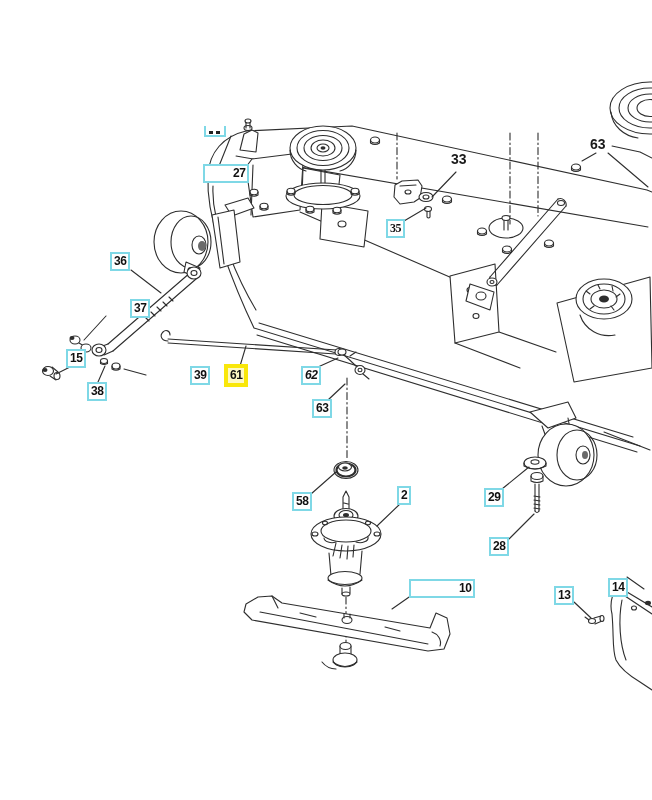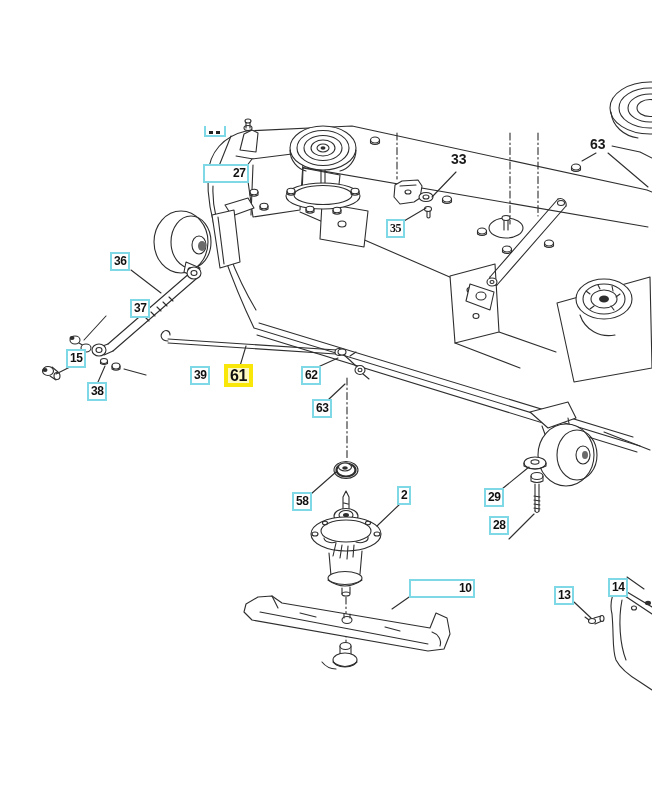--- a/index.html
+++ b/index.html
@@ -14,21 +14,21 @@
   #art .md{fill:#6a6a6a;stroke:none;}
   #art .thick{stroke-width:2.2;}
   #art .dash{stroke-dasharray:7 3 1.5 3;}
   
   .co{position:absolute;background:#fff;border:2px solid #7fd8e6;color:#111;
       font-weight:bold;font-size:12px;line-height:13px;padding:1px 2px;letter-spacing:-0.5px;
       font-family:"Liberation Sans",sans-serif;}
   .co-plain{position:absolute;color:#1a1a1a;font-weight:bold;font-size:14px;line-height:14px;
       font-family:"Liberation Sans",sans-serif;}
   .co-hl{position:absolute;background:#f9e70a;padding:4px 4px;}
-  .co-hl .inner{display:block;background:#fef9c3;color:#111;font-weight:bold;font-size:16px;
+  .co-hl .inner{display:block;background:#fef9c3;color:#111;font-weight:bold;font-size:12px;
       line-height:13px;padding:1px 2px;letter-spacing:-0.5px;}
   .co-partial{position:absolute;background:#fff;border:2px solid #7fd8e6;border-top:none;
       width:18px;height:9px;overflow:hidden;}
   .co-partial i{position:absolute;bottom:1px;width:4px;height:3px;background:#222;display:block;}
 </style>
 </head>
 <body>
 
 <div id="page">
 
@@ -360,26 +360,26 @@
 <div class="co" style="left:110px;top:252px;">36</div>
 <div class="co" style="left:98px;top:299px;margin-left:32px;">37</div>
 <div class="co" style="left:66px;top:349px;text-align:right;">15</div>
 <div class="co" style="left:87px;top:382px;">38</div>
 <div class="co" style="left:146px;top:366px;margin-left:44px;">39</div>
 
 <div class="co-hl" style="left:224px;top:364px;">
   <span class="inner">61</span>
 </div>
 
-<div class="co" style="left:301px;top:366px;">62</div>
+<div class="co" style="left:301px;top:366px;font-style:italic;">62</div>
 <div class="co" style="left:312px;top:399px;">63</div>
 <div class="co-plain" style="left:590px;top:137px;">63</div>
 <div class="co-plain" style="left:451px;top:152px;">33</div>
 <div class="co" style="left:386px;top:219px;font-family:Liberation Serif, serif;">35</div>
 <div class="co" style="left:292px;top:492px;">58</div>
 <div class="co" style="left:397px;top:486px;">2</div>
 <div class="co" style="left:484px;top:488px;text-align:right;">29</div>
-<div class="co" style="left:489px;top:516px;text-align:center;">28</div>
+<div class="co" style="left:489px;top:537px;text-align:center;">28</div>
 <div class="co" style="left:409px;top:579px;padding-left:48px;">10</div>
 <div class="co" style="left:554px;top:586px;">13</div>
 <div class="co" style="left:608px;top:578px;">14</div>
 
 </div>
 
 </body></html>

